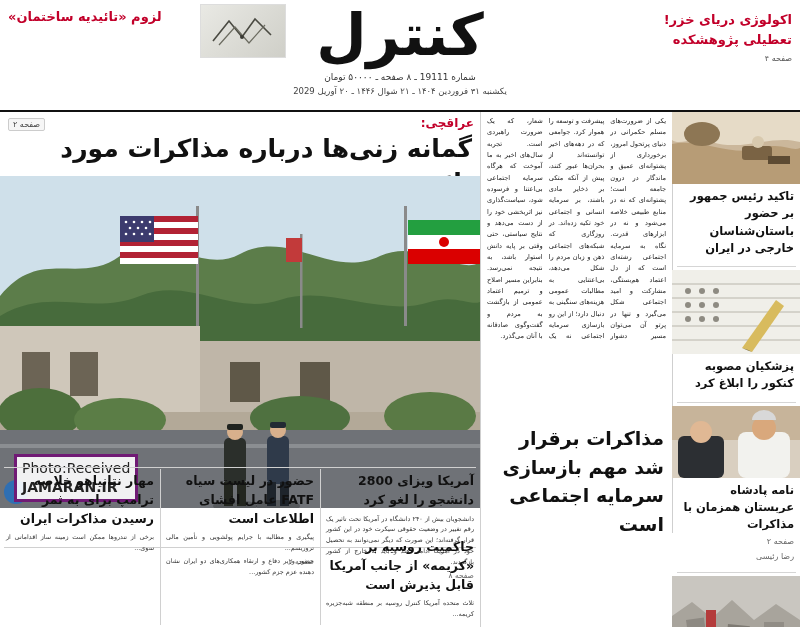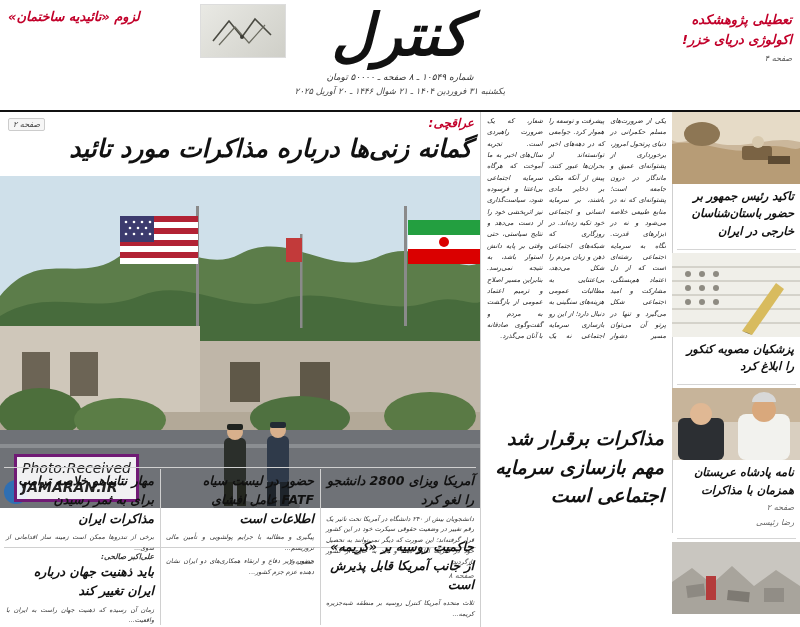--- a/index.html
+++ b/index.html
@@ -4,21 +4,21 @@
 <style>
   html,body{margin:0;padding:0;}
   body{
     width:800px;height:627px;
     background:#ffffff;
     font-family:"DejaVu Sans","Liberation Sans",sans-serif;
     overflow:hidden;
     position:relative;
     color:#111;
   }
-  .page{position:relative;width:800px;height:627px;box-sizing:border-box;font-style:italic;}
+  .page{position:relative;width:800px;height:627px;box-sizing:border-box;}
 
   
   .masthead{position:relative;height:110px;border-bottom:2px solid #111;}
   .logo{
     position:absolute;left:0;right:0;top:6px;text-align:center;
     font-family:"DejaVu Sans","Liberation Sans",sans-serif;
     font-size:58px;font-weight:bold;letter-spacing:-2px;line-height:1;
   }
   .issue-line{
     position:absolute;left:0;right:0;top:72px;text-align:center;
@@ -141,28 +141,28 @@
 
     <div class="top-teaser-img">
       <svg class="scribble" viewBox="0 0 66 32">
         <path d="M4 26 L20 6 L33 22 L46 4 L62 20" stroke="#4a4a42" stroke-width="1.6" fill="none"></path>
         <path d="M10 30 L26 12 L40 28 L56 10" stroke="#6b6b60" stroke-width="1.2" fill="none"></path>
         <circle cx="33" cy="22" r="2" fill="#3a3a34"></circle>
       </svg>
     </div>
 
     <div class="top-right">
+      <div class="t1" style="color:#c2002a;">اکولوژی دریای خزر!</div>
       <div class="t1" style="color:#c2002a;">تعطیلی پژوهشکده</div>
-      <div class="t1" style="color:#c2002a;">اکولوژی دریای خزر!</div>
       <div class="pg">صفحه ۴</div>
     </div>
 
     <div class="logo">کنترل</div>
-    <div class="issue-line">شماره ۱۰۵۴۹ ـ ۸ صفحه ـ ۵۰۰۰۰ تومان</div>
-    <div class="issue-line2">یکشنبه ۳۱ فروردین ۱۴۰۴ ـ ۲۱ شوال ۱۴۴۶ ـ ۲۰ آوریل ۲۰۲۵</div>
+    <div class="issue-line">شماره 19111 ـ ۸ صفحه ـ ۵۰۰۰۰ تومان</div>
+    <div class="issue-line2">یکشنبه ۳۱ فروردین ۱۴۰۴ ـ ۲۱ شوال ۱۴۴۶ ـ ۲۰ آوریل 2029</div>
   </div>
 
   <div class="content">
 
     <div class="col-right">
 
       <div class="thumb">
         <svg width="128" height="72" viewBox="0 0 128 72">
           <rect width="128" height="72" fill="#cbb79b"></rect>
           <path d="M0 0 H128 V30 C100 22 70 40 40 30 C20 24 8 34 0 28 Z" fill="#e6dbc7"></path>
@@ -357,22 +357,16 @@
 
       <div class="brief" style="left:320px;top:68px;width:160px;height:76px;">
         <div class="h">حاکمیت روسیه بر «کریمه» از جانب آمریکا قابل پذیرش است</div>
         <div class="d">ثلاث متحده آمریکا کنترل روسیه بر منطقه شبه‌جزیره کریمه...</div>
 
       </div>
       <div class="brief" style="left:160px;top:82px;width:160px;height:76px;">
         <div class="d">حضور وزیر دفاع و ارتقاء همکاری‌های دو ایران نشان دهنده عزم جزم کشور...</div>
         <div class="pg"></div>
       </div>
-      <div class="brief" style="left:0px;top:82px;width:160px;height:76px;">
-        <div class="pg" style="margin:0 0 2px 0;color:#333;font-weight:bold;">علی‌اکبر صالحی:</div>
-        <div class="h">باید ذهنیت جهان درباره ایران تغییر کند</div>
-        <div class="d">زمان آن رسیده که ذهنیت جهان راست به ایران با واقعیت...</div>
-
-      </div>
     </div>
 
   </div>
 </div>
 
 </body></html>

